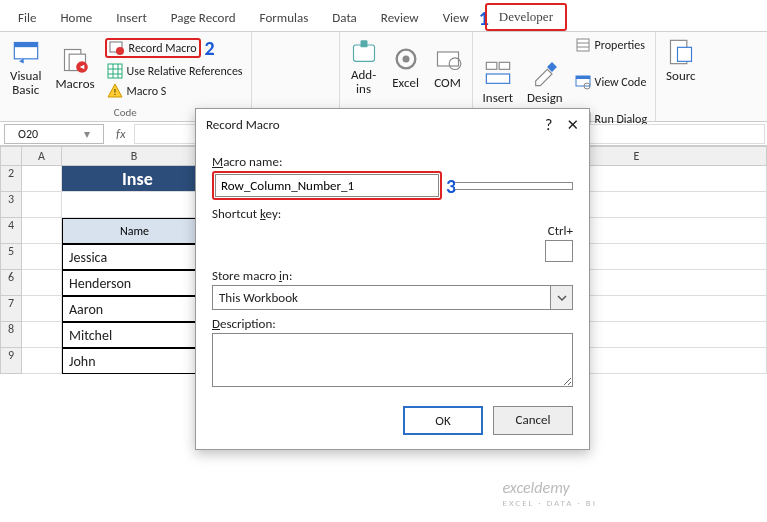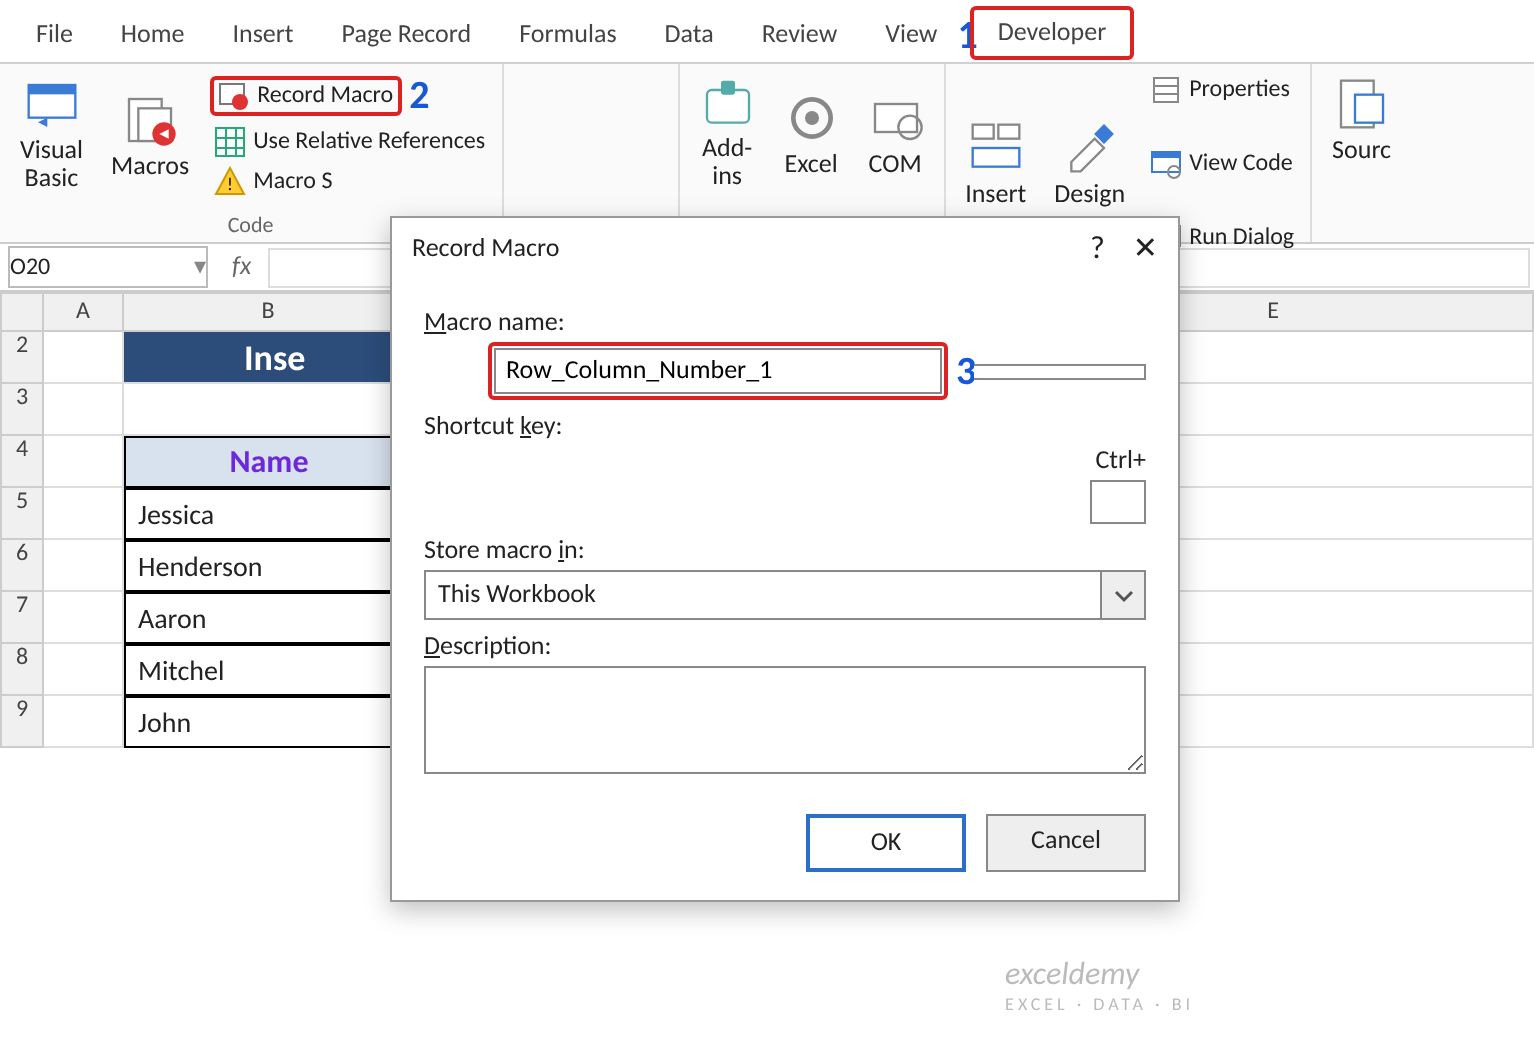--- a/index.html
+++ b/index.html
@@ -1,51 +1,51 @@
 <!DOCTYPE html>
 <html><head>
 <meta charset="utf-8">
 <style>
   * { box-sizing: border-box; margin: 0; padding: 0; font-family: "Segoe UI", Calibri, Arial, sans-serif; }
   body { background: #fff; width: 767px; height: 522px; overflow: hidden; position: relative; font-size: 13px; color: #222; }
 
   
   .tabs { display: flex; align-items: center; gap: 0; padding: 4px 6px 0 6px; border-bottom: 1px solid #d0d0d0; height: 32px; }
   .tab { padding: 4px 12px; color: #444; cursor: pointer; }
-  .dev-highlight { border: 2px solid #d22; border-radius: 3px; margin-top:-2px; }
+  .dev-highlight { border: 2px solid #d22; border-radius: 3px; margin-top:-2px;font-family:Liberation Serif, serif; }
   .callout1 { color: #1858d6; font-size: 20px; font-weight: bold; margin-left: -2px; margin-right:-4px; }
 
   
   .ribbon { display: flex; height: 90px; border-bottom: 1px solid #ccc; background: #fafafa; }
   .rgroup { border-right: 1px solid #ddd; display: flex; flex-direction: column; justify-content: space-between; padding: 4px 6px 2px 6px; }
   .rgroup-label { text-align: center; font-size: 11px; color: #666; }
   .big-btn { display: flex; flex-direction: column; align-items: center; justify-content: center; gap: 2px; padding: 2px 4px; cursor: pointer; }
   .big-btn .icon { width: 28px; height: 28px; }
   .small-row { display: flex; align-items: center; gap: 4px; padding: 1px 2px; cursor: pointer; font-size: 12px; white-space: nowrap; }
   .small-row .icon { width: 16px; height: 16px; }
   .cols { display: flex; gap: 6px; }
   .record-highlight { border: 2px solid #d22; border-radius: 3px; padding: 0 2px; }
   .callout2 { color: #1858d6; font-size: 20px; font-weight: bold; margin-left: 4px; }
 
   
   .fxbar { display: flex; align-items: center; height: 24px; border-bottom: 1px solid #ccc; }
-  .namebox { width: 100px; border: 1px solid #bbb; background: #fff; padding: 2px 0; font-size: 12px; margin: 2px 4px; display:flex; justify-content:space-between; align-items:flex-end;}
+  .namebox { width: 100px; border: 1px solid #bbb; background: #fff; padding: 2px 13px; font-size: 12px; margin: 2px 4px; display:flex; justify-content:space-between; align-items:flex-start;}
   .fxbar .fx { padding: 0 8px; color:#666; }
   .fxinput { flex:1; border:1px solid #ddd; height:20px; margin:2px 2px 2px 0; }
 
   
   .grid { position: relative; }
   .colhead { border:1px solid #ccc; border-left:none; background:#f0f0f0; text-align:center; font-size:12px; padding:2px 0; color:#444;}
   .rowhead { border:1px solid #ccc; border-top:none; background:#f0f0f0; text-align:center; font-size:12px; color:#444; width:22px;}
   .gridbody { display:grid; grid-template-columns: 22px 40px 145px 160px 140px 260px; }
   .cell { border-right:1px solid #ddd; border-bottom:1px solid #ddd; height:26px; padding:2px 6px; font-size:14px; display:flex; align-items:center;}
   .colA{width:40px;} .colB{width:145px;} .colC{width:160px;} .colD{width:140px;}
 
   .banner { background:#2c4d7a; color:#fff; font-weight:bold; font-size:18px; display:flex; align-items:center; justify-content:center; }
-  .theadcell { background:#d8e2ef; color:#6d28d9; font-weight:bold; font-size:16px; border:1px solid #000; justify-content:center; }
+  .theadcell { background:#d8e2ef; color:#000000; font-weight:normal; font-size:12px; border:1px solid #000; justify-content:center; }
   .datacell { border:1px solid #000; background:#fff; }
   .numcell { justify-content:flex-end; padding-right:12px; }
 
   
   .dialog { position:absolute; left:195px; top:108px; width:395px; background:#fff; border:1px solid #999; box-shadow:0 4px 12px rgba(0,0,0,0.25); font-size:13px; }
   .dlg-title { display:flex; align-items:center; justify-content:space-between; padding:6px 10px; }
   .dlg-title .right { display:flex; gap:14px; align-items:center; }
   .dlg-body { padding: 8px 16px 6px 16px; }
   .dlg-label { margin: 6px 0 2px 0; }
   .underline { text-decoration: underline; }
@@ -305,21 +305,21 @@
 <div class="dialog">
   <div class="dlg-title">
     <span>Record Macro</span>
     <div class="right">
       <span style="font-size:16px;cursor:pointer;">?</span>
       <span style="font-size:15px;cursor:pointer;">✕</span>
     </div>
   </div>
   <div class="dlg-body">
     <div class="dlg-label"><span class="underline">M</span><span>acro name:</span></div>
-    <div style="display:flex;align-items:center;margin-left:32px;">
+    <div style="display:flex;align-items:center;">
       <div class="macro-input-wrap" style="flex:0 0 230px;">
         <input class="macro-input" value="Row_Column_Number_1" style="">
       </div>
       <span class="callout3">3</span>
       <div class="macro-input-ext" style="flex:1;margin-left:-1px;"></div>
     </div>
 
     <div class="dlg-label"><span>Shortcut </span><span class="underline">k</span><span>ey:</span></div>
     <div class="shortcut-row">
       <span>Ctrl+</span>

